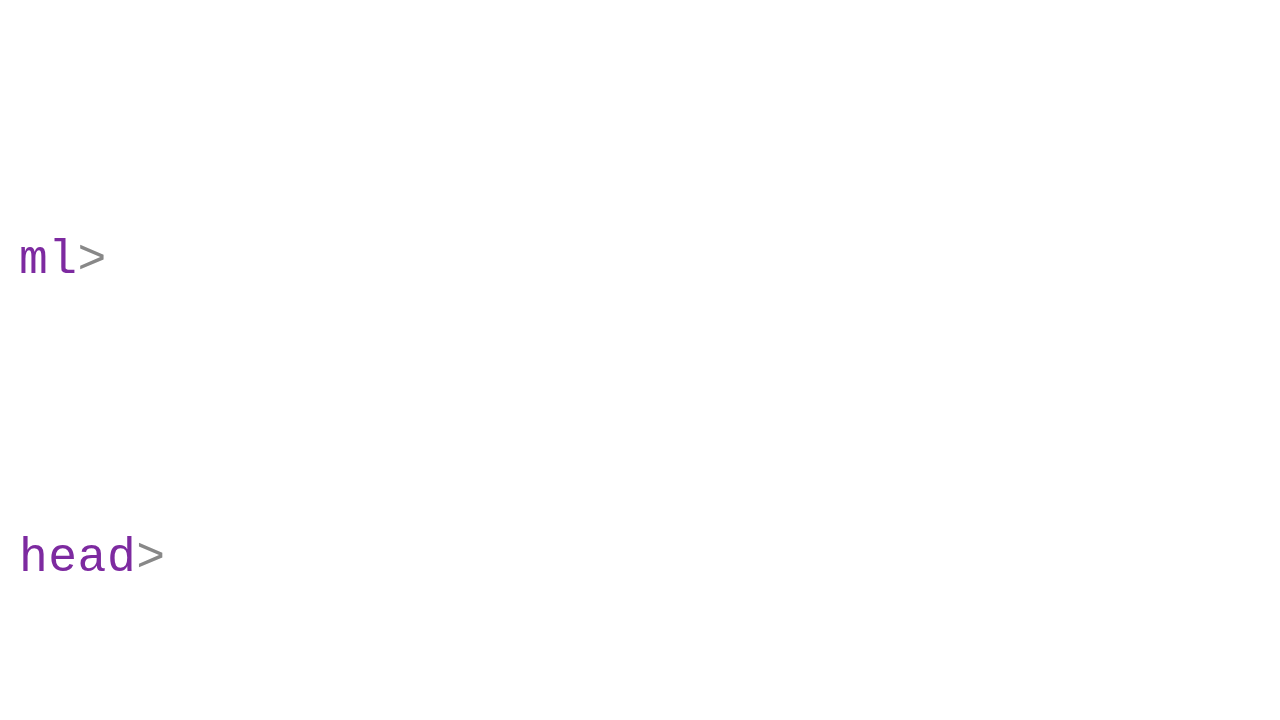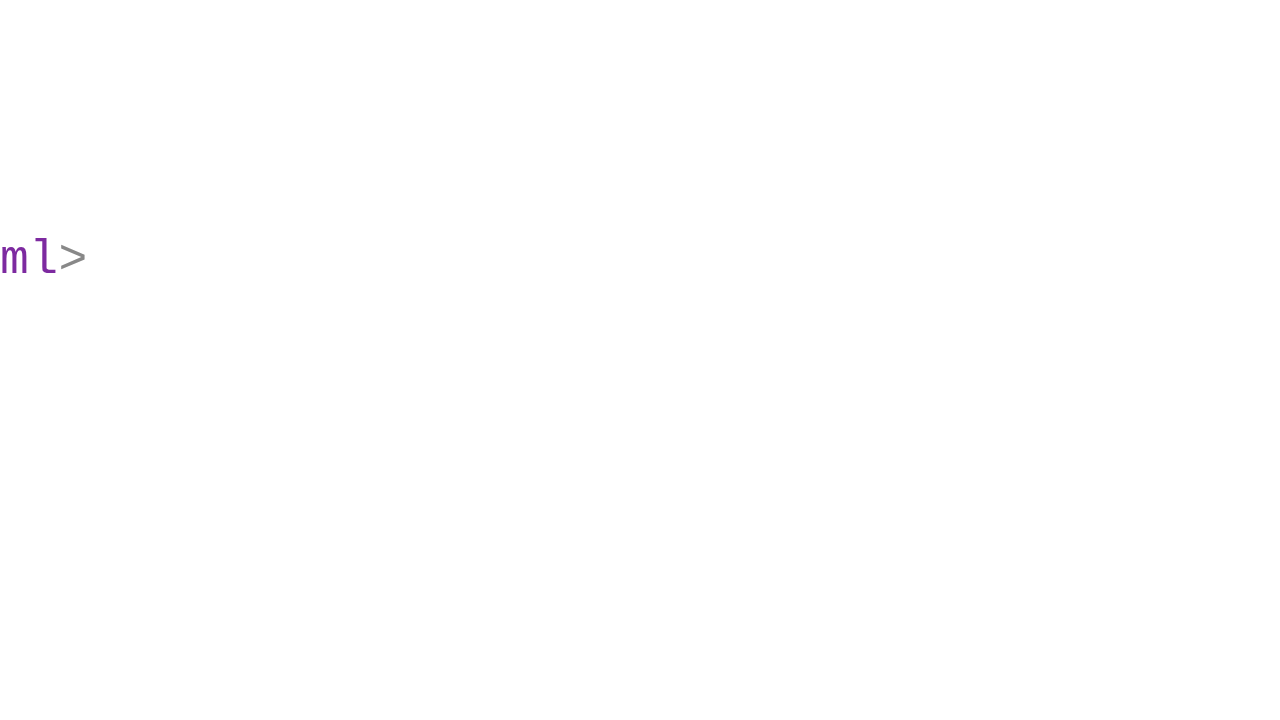--- a/index.html
+++ b/index.html
@@ -16,29 +16,30 @@
     line-height: 1.55;
     white-space: pre;
     letter-spacing: 0.5px;
     color: #222;
   }
   .line {
     display: block;
     padding-left: 0;
   }
   .punct  { color: #888; }
-  .tag    { color: #7d2aa0; }
+  .tag    { color: #7d2aa0; padding-left: 19px; }
 </style>
 </head>
 <body>
 
 <div class="code-area">
 
   <span class="line"><span class="tag">ml</span><span class="punct">&gt;</span></span>
 
+  <span class="line"><span class="tag">head</span><span class="punct">&gt;</span></span>
 
   
 
   
 
   
 
   
 
   

